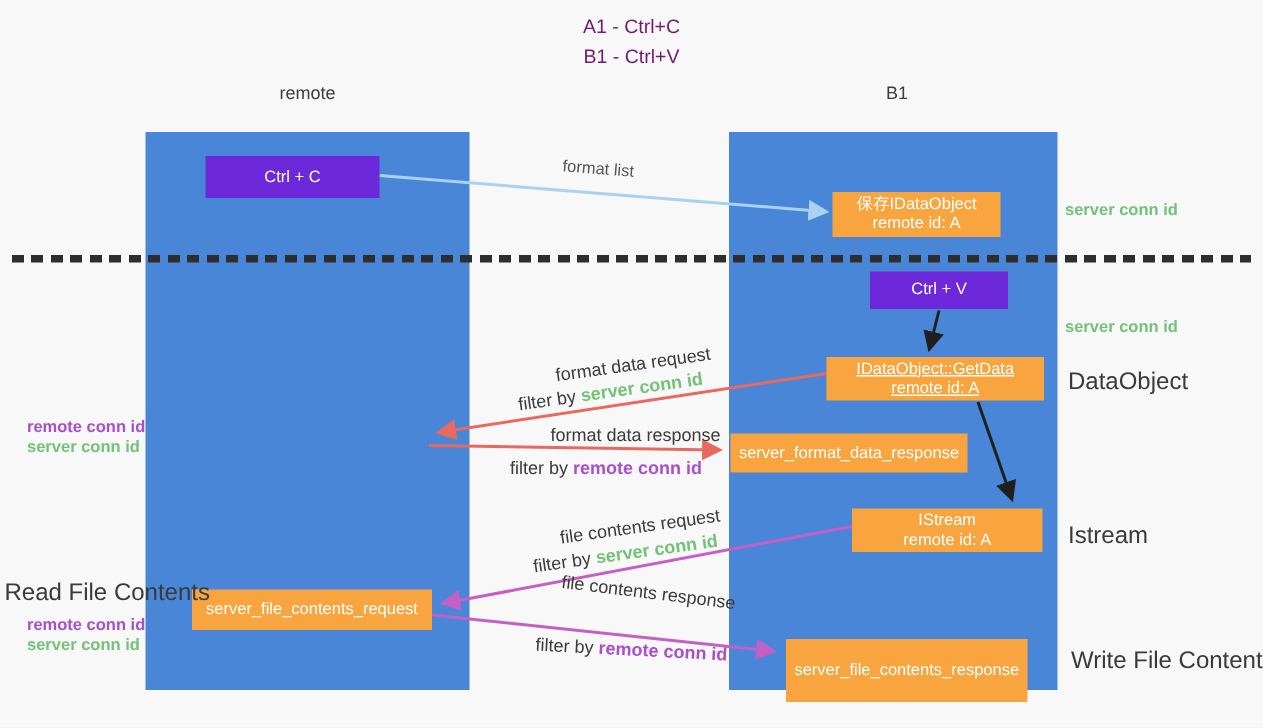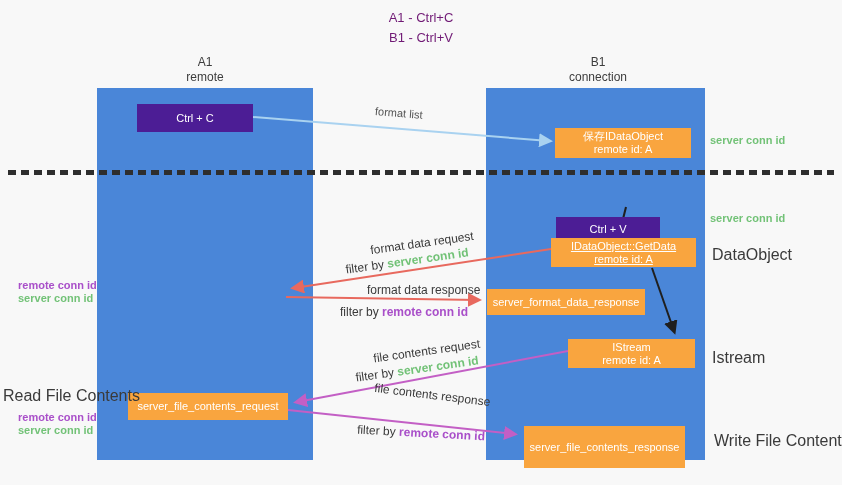--- a/index.html
+++ b/index.html
@@ -15,25 +15,25 @@
   
   .lane{background:#4a86d8;top:88px;height:372px;}
   #lane-left{left:97px;width:216px;}
   #lane-right{left:486px;width:219px;}
   
   #divider{left:8px;top:170px;width:826px;height:5px;
     background:repeating-linear-gradient(to right,#2e2e2e 0 8px,rgba(0,0,0,0) 8px 13px);}
   
   .box{display:flex;flex-direction:column;align-items:center;justify-content:center;
        color:#fff;font-size:11px;line-height:13px;text-align:center;box-sizing:border-box;}
-  .green{background:#4c1d95;}
+  .green{background:#6d28d9;}
   .orange{background:#f9a53f;}
   #box-ctrl-c{left:137px;top:104px;width:116px;height:28px;}
-  #box-save-obj{left:555px;top:128px;width:136px;height:30px;}
-  #box-ctrl-v{left:556px;top:181px;width:104px;height:25px;margin-top:36px;}
+  #box-save-obj{left:555px;top:128px;width:112px;height:30px;}
+  #box-ctrl-v{left:580px;top:181px;width:92px;height:25px;}
   #box-getdata{left:551px;top:238px;width:145px;height:29px;text-decoration:underline;}
   #box-fmt-req{left:130px;top:278px;width:156px;height:26px;}
   #box-fmt-resp{left:487px;top:289px;width:158px;height:26px;}
   #box-istream{left:568px;top:339px;width:127px;height:29px;}
   #box-file-req{left:128px;top:393px;width:160px;height:27px;}
   #box-file-resp{left:524px;top:426px;width:161px;height:42px;}
   
   .flow-label{font-size:12px;color:#3a3a3a;white-space:nowrap;transform-origin:center;}
   .flow-label b.green-t{color:#72c277;}
   .flow-label b.purple-t{color:#a94fc9;}
@@ -68,26 +68,24 @@
 <body>
 
 <div id="stage">
 
   <div class="abs" id="title">
     <div>A1 - Ctrl+C</div>
     <div>B1 - Ctrl+V</div>
   </div>
 
   <div class="abs lane-header" id="hdr-left">
-    <div>A1</div>
     <div>remote</div>
   </div>
   <div class="abs lane-header" id="hdr-right">
     <div>B1</div>
-    <div>connection</div>
   </div>
 
   <div class="abs lane" id="lane-left"></div>
   <div class="abs lane" id="lane-right"></div>
 
   <div class="abs" id="divider"></div>
 
   <svg class="abs" id="arrows" viewBox="0 0 842 485" xmlns="http://www.w3.org/2000/svg">
     <defs>
       <marker id="mBlue" markerWidth="7" markerHeight="7" refX="5" refY="3.5" orient="auto">

